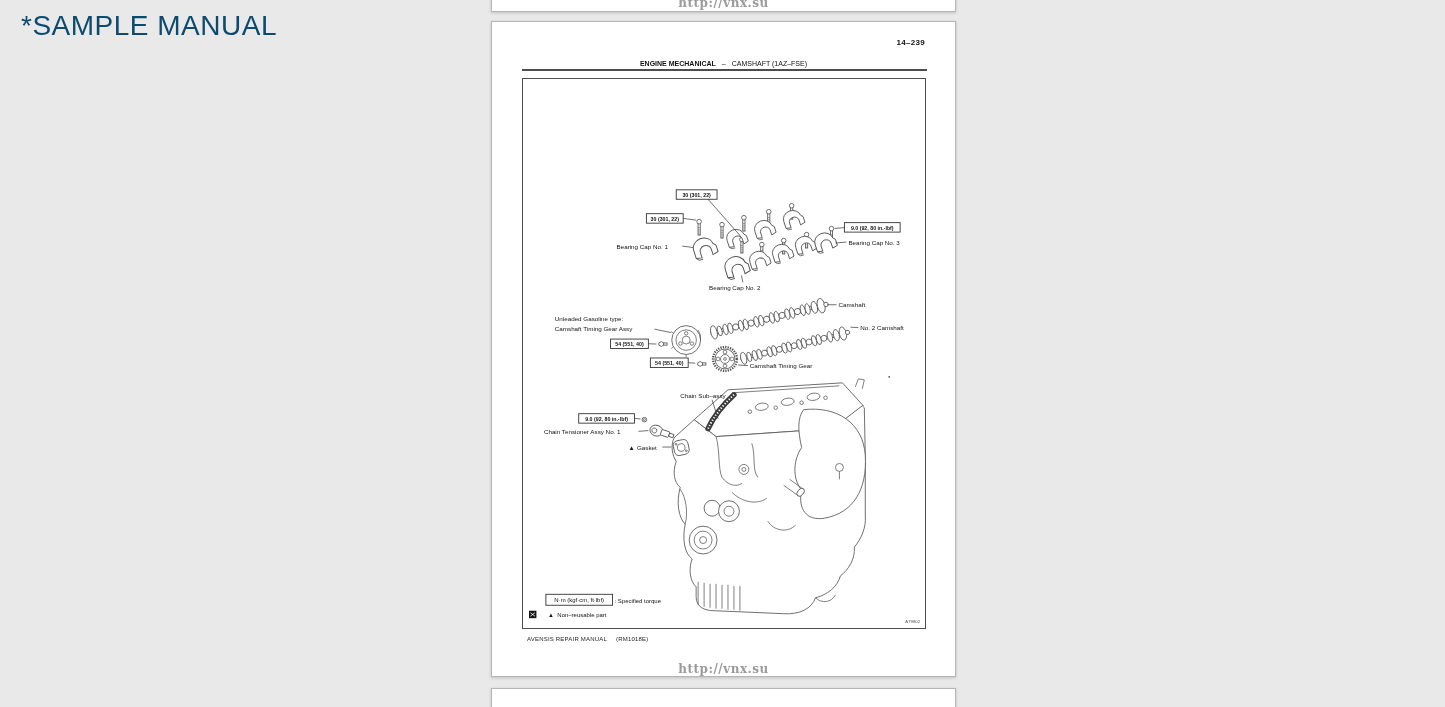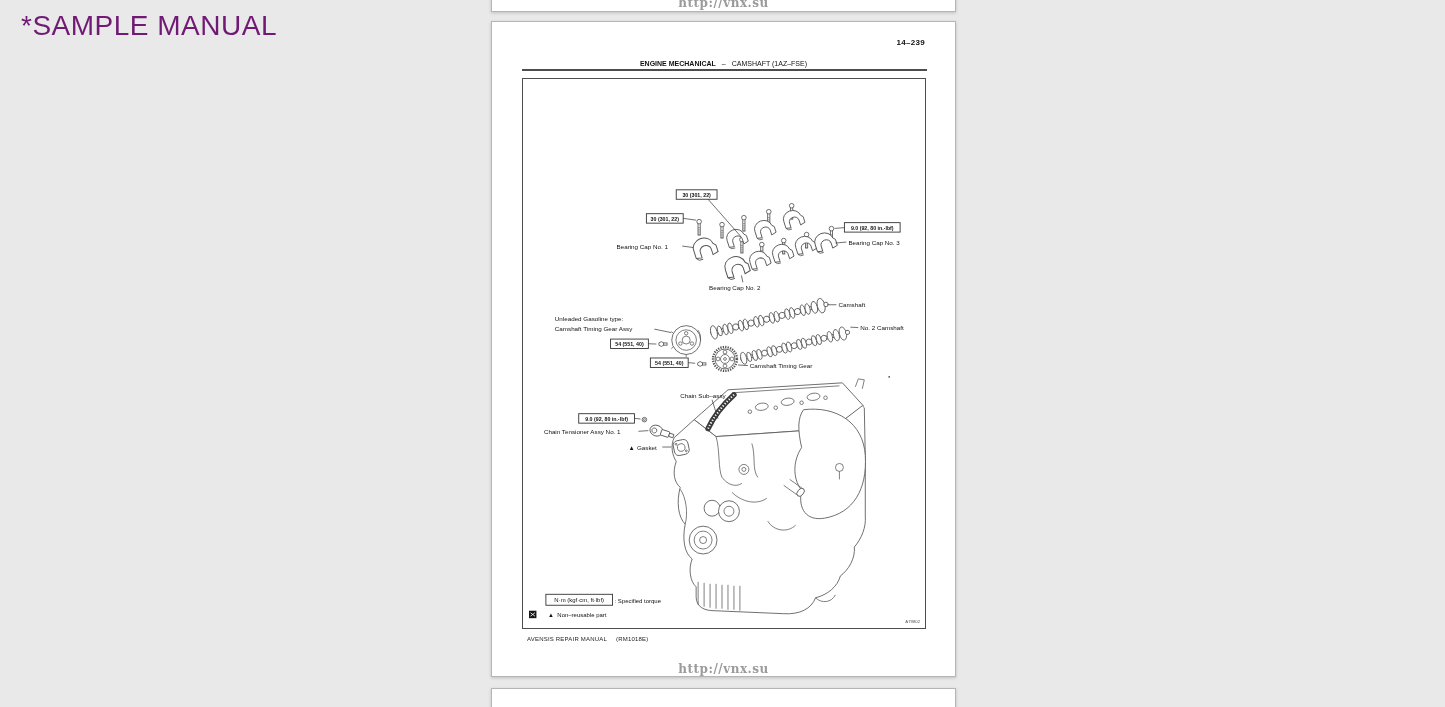--- a/index.html
+++ b/index.html
@@ -3,21 +3,21 @@
 <meta charset="utf-8">
 <style>
   html,body{margin:0;padding:0;}
   body{
     width:1445px;height:707px;position:relative;overflow:hidden;
     background:#e9e9e9;
     font-family:"Liberation Sans",sans-serif;
   }
   .sample-mark{
     position:absolute;left:21px;top:10px;
-    font-size:28px;color:#701a75;letter-spacing:.5px;white-space:nowrap;
+    font-size:28px;color:#0c4a6e;letter-spacing:.5px;white-space:nowrap;
   }
   .page{
     position:absolute;left:491px;width:465px;background:#fff;
     border:1px solid #b5b5b5;box-sizing:border-box;
     box-shadow:0 1px 3px rgba(0,0,0,.18);
   }
   .page-top{top:-46px;height:58px;}
   .page-main{top:21px;height:656px;}
   .page-next{top:688px;height:60px;}
   .vnx{

